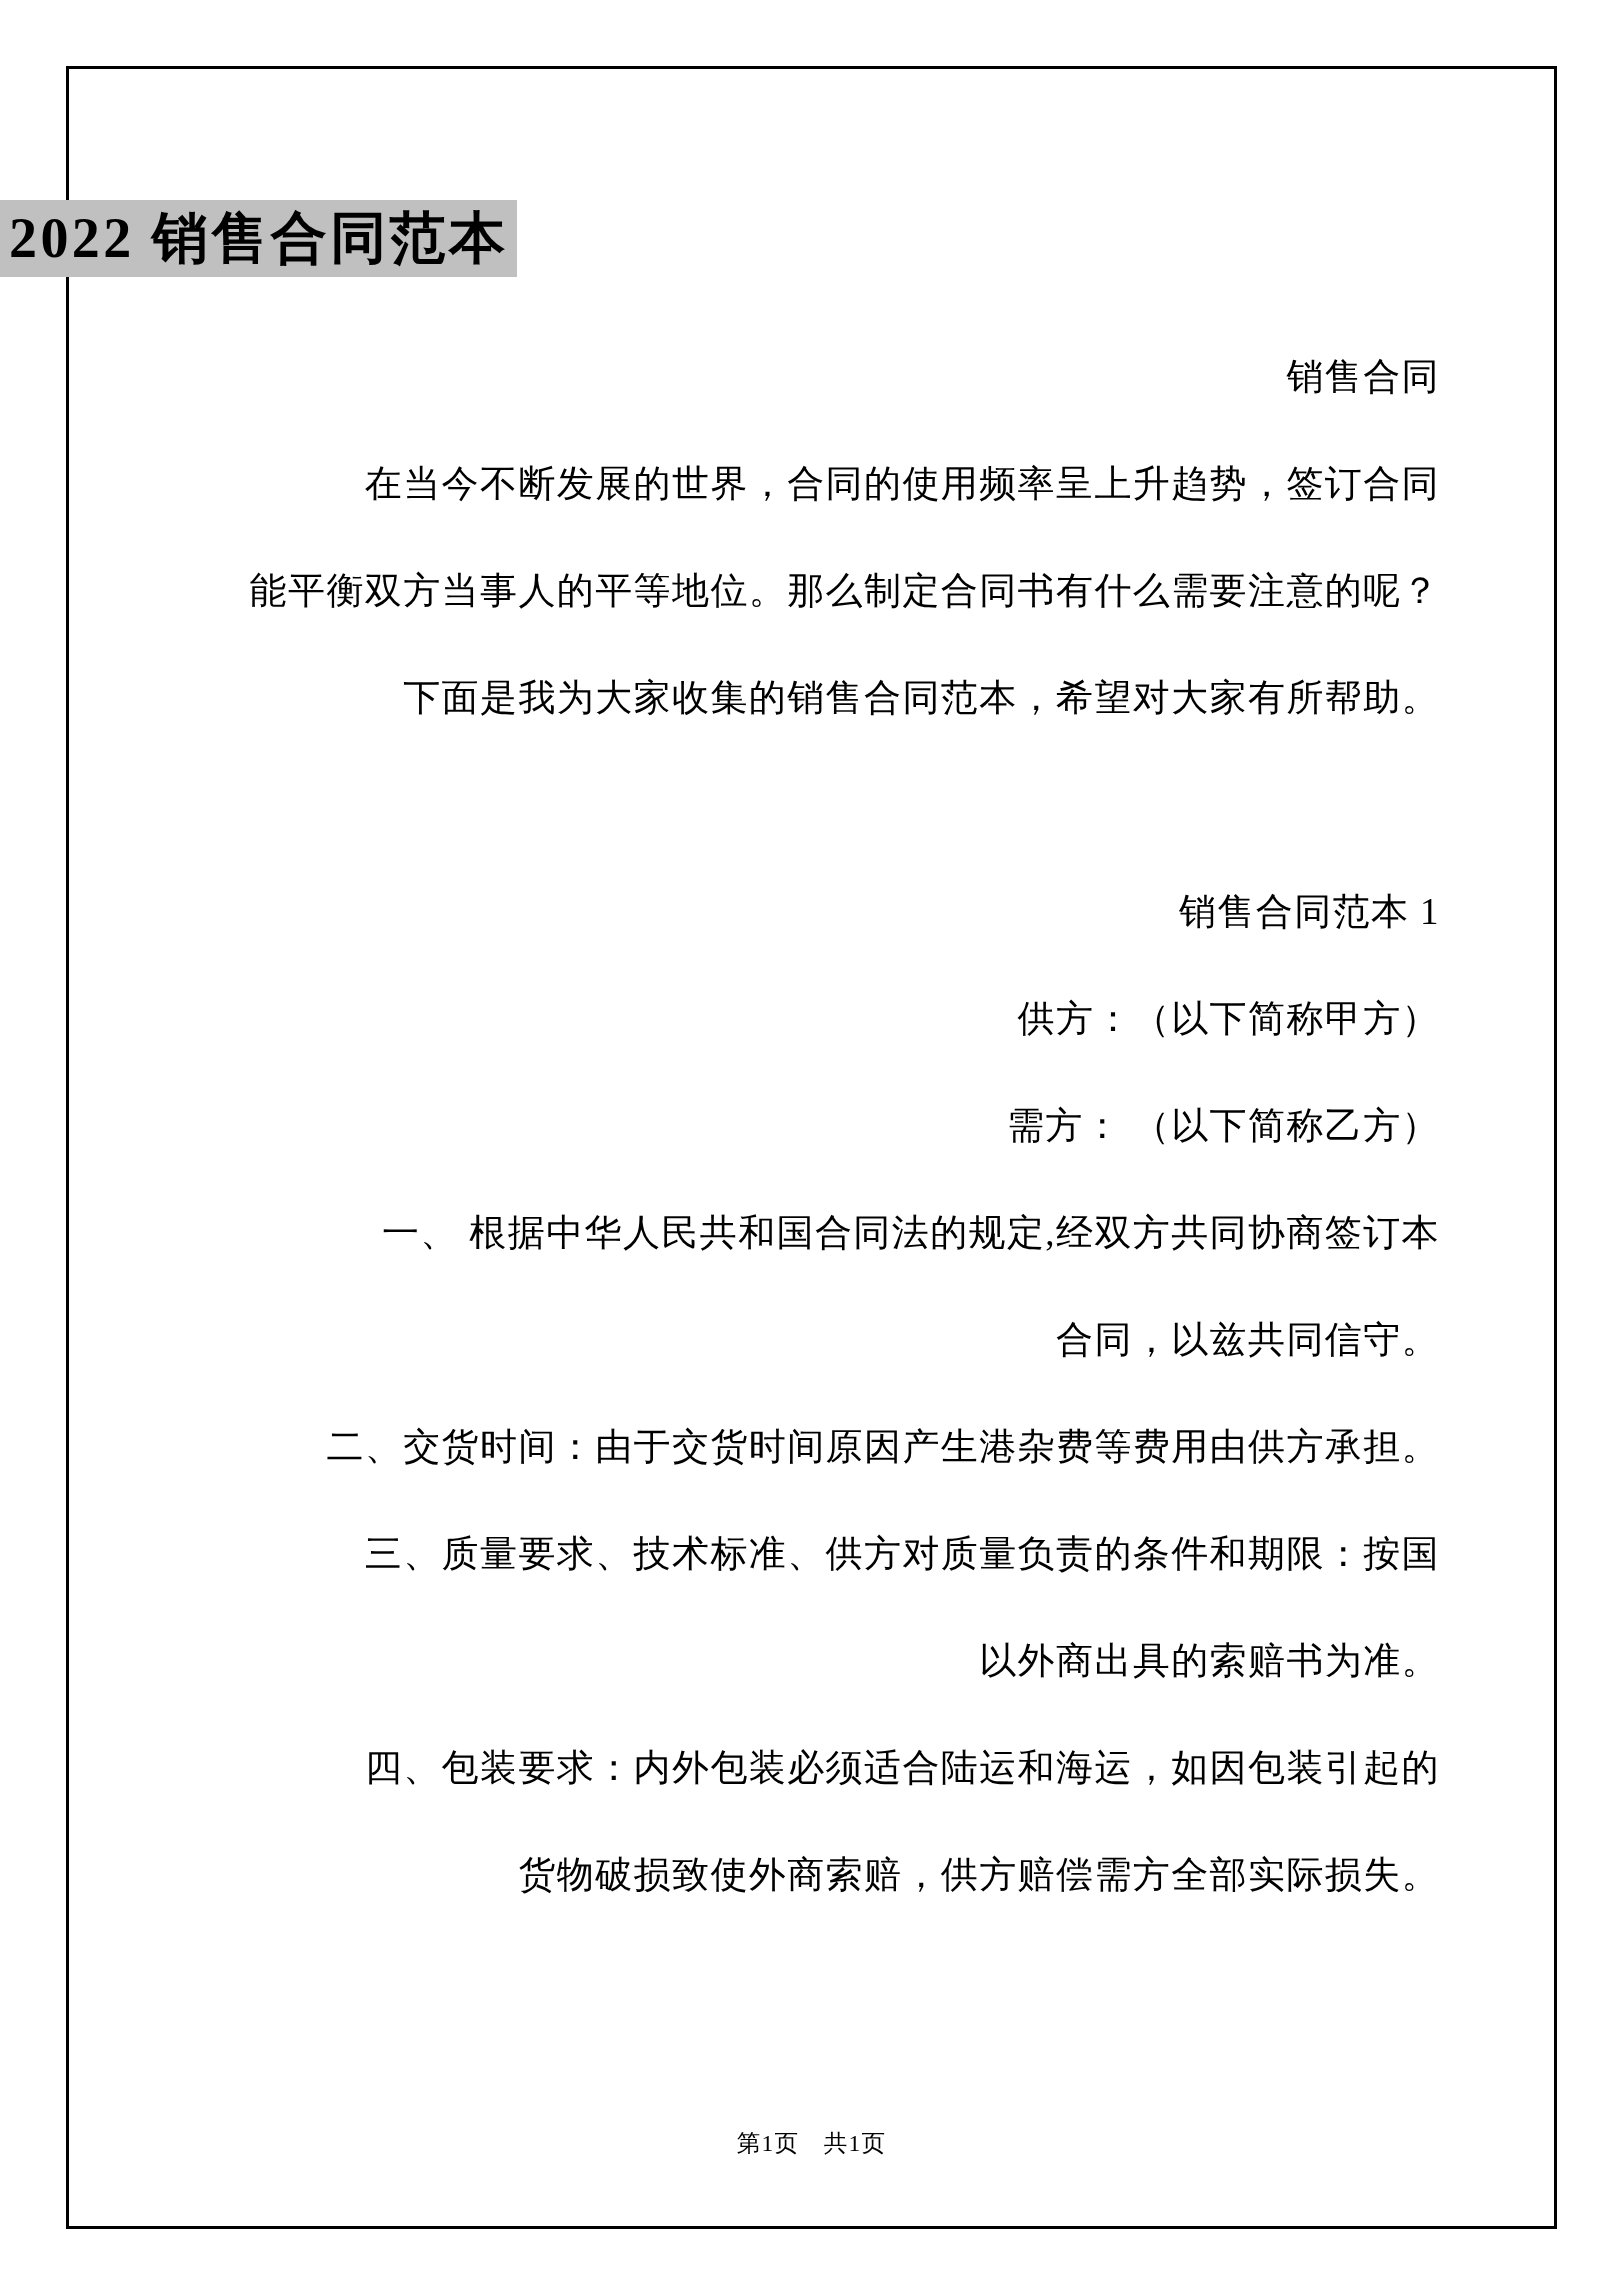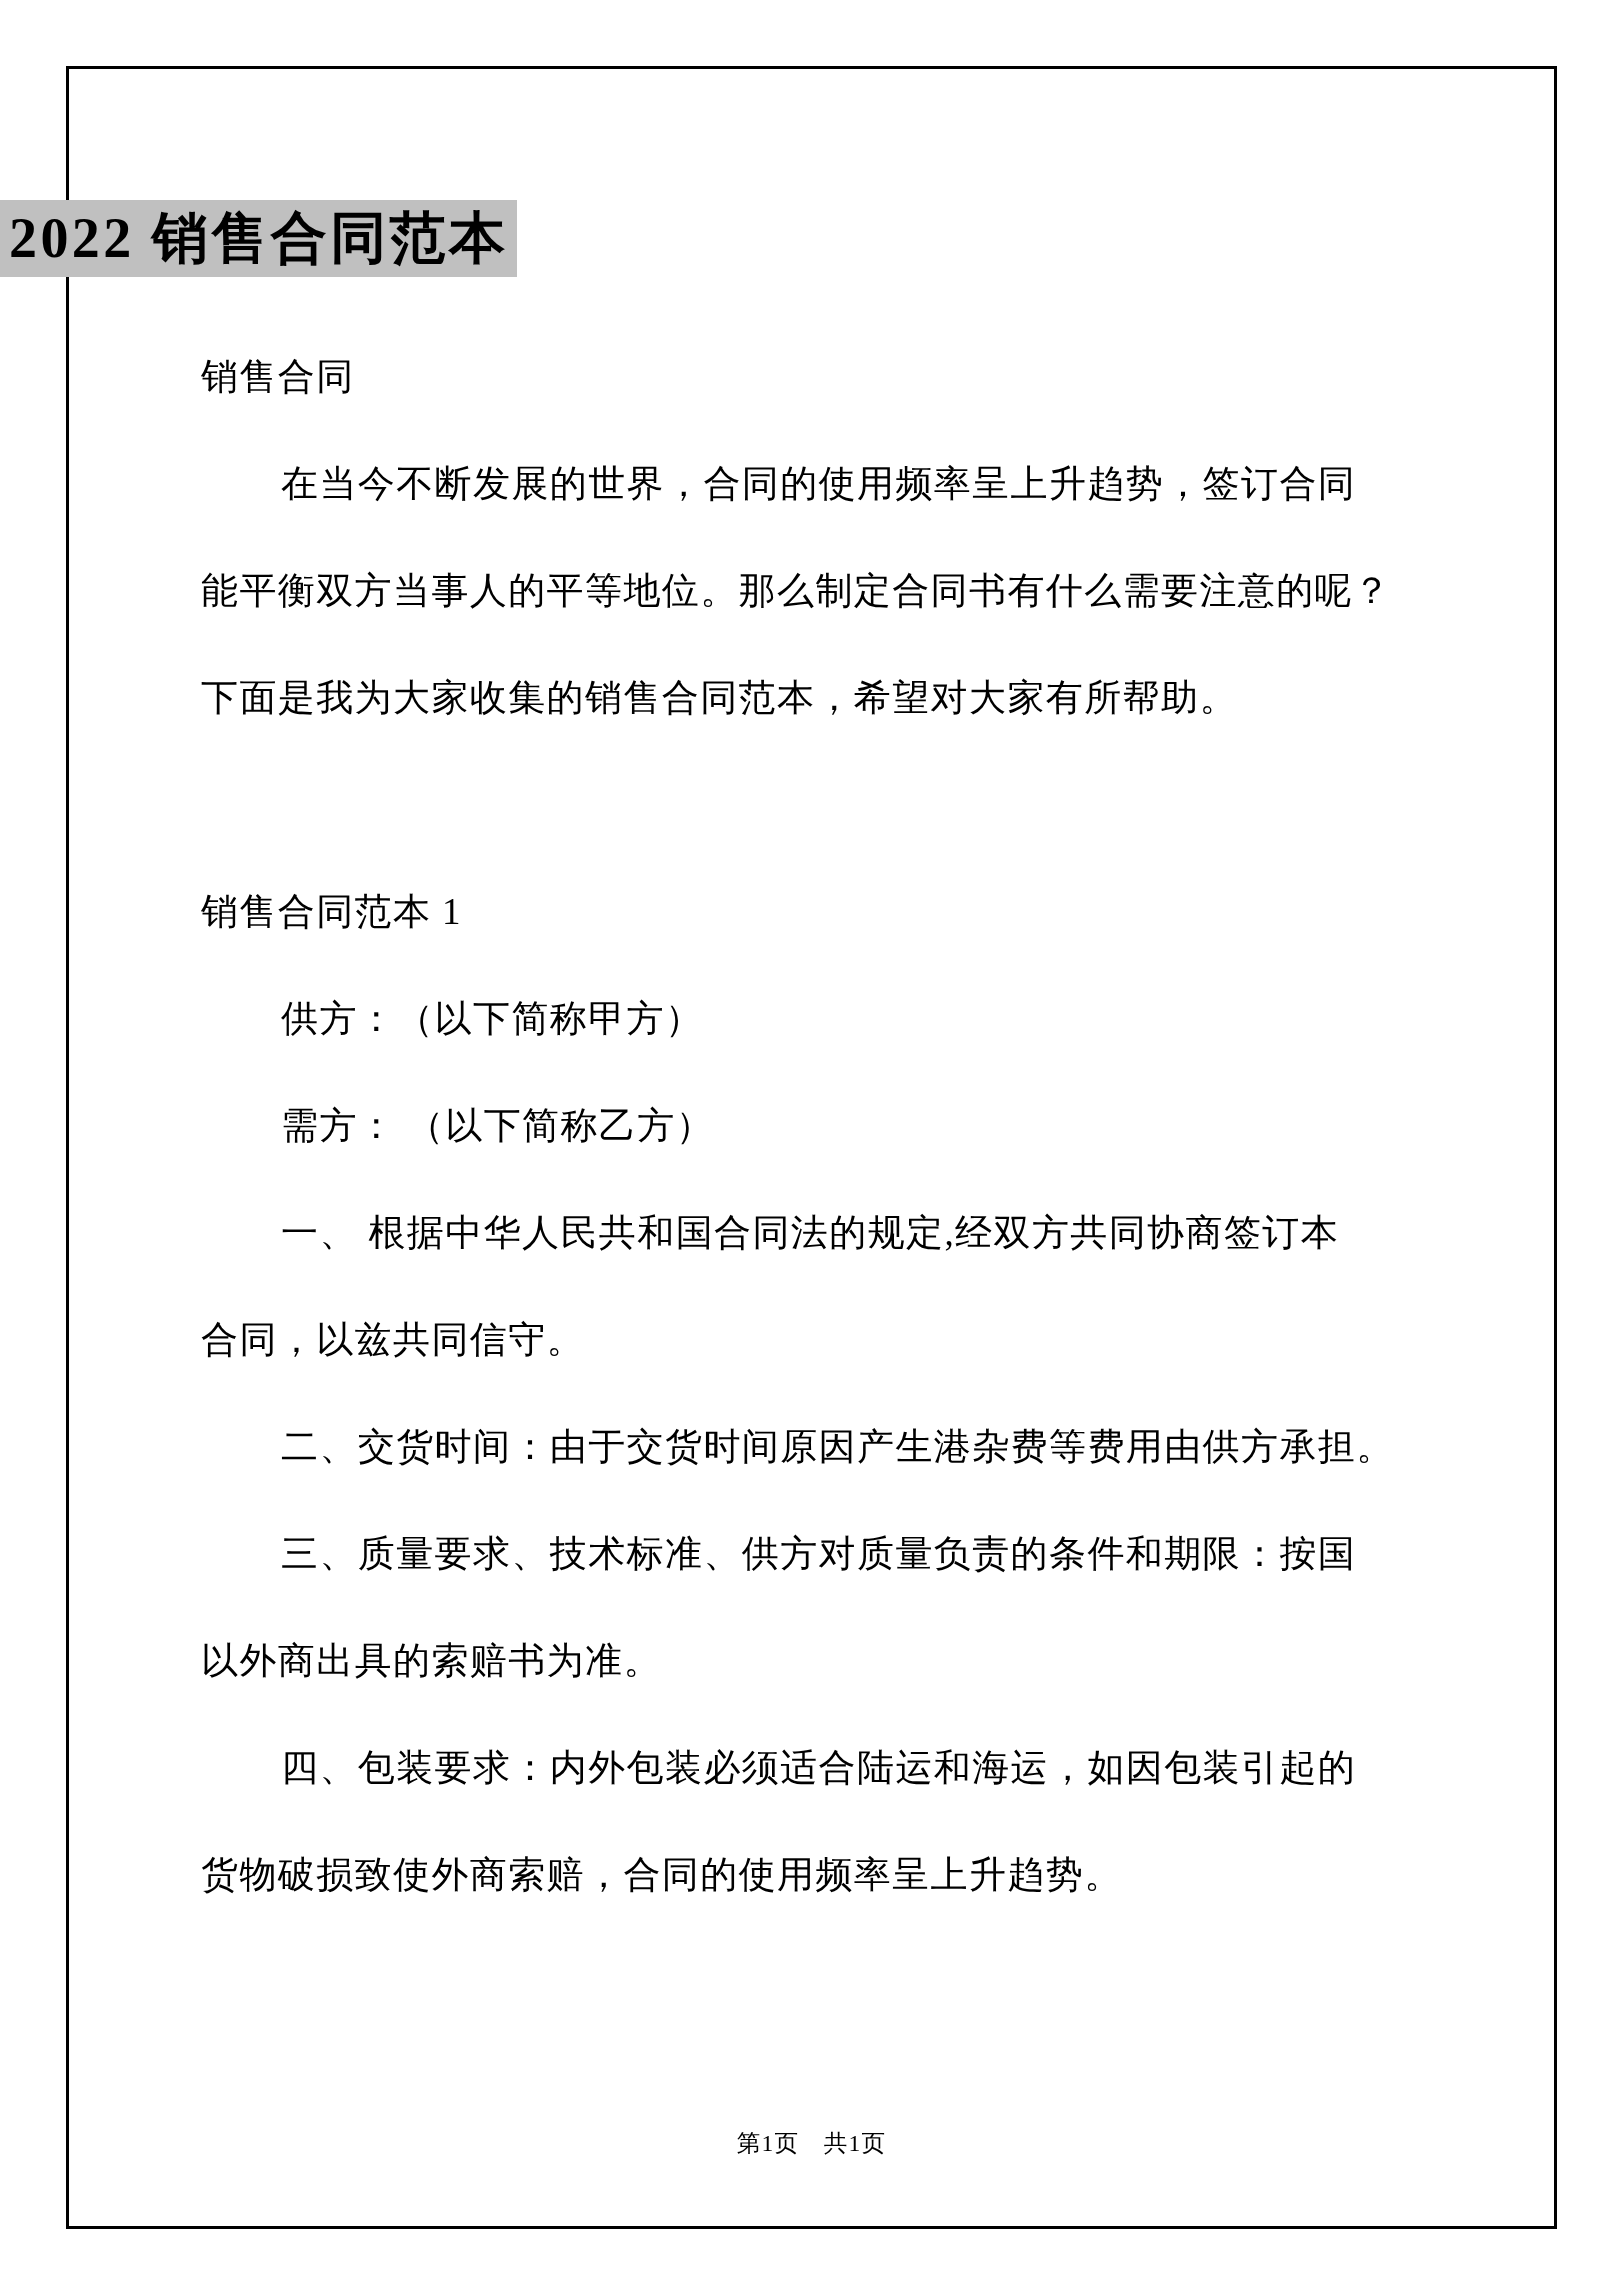--- a/index.html
+++ b/index.html
@@ -43,20 +43,21 @@
     position: absolute;
     left: 201px;
     top: 323px;
     width: 1239px;
     font-size: 37px;
     letter-spacing: 1.4px;
   }
   .paragraph {
     margin: 0;
     padding: 0;
+    text-align: right;
   }
   .line {
     height: 107px;
     line-height: 107px;
     white-space: nowrap;
   }
   .line.indent {
     padding-left: 80px;
   }
   .line.blank {
@@ -109,18 +110,18 @@
     </div>
     <div class="paragraph">
       <div class="line indent">二、交货时间：由于交货时间原因产生港杂费等费用由供方承担。</div>
     </div>
     <div class="paragraph">
       <div class="line indent">三、质量要求、技术标准、供方对质量负责的条件和期限：按国</div>
       <div class="line">以外商出具的索赔书为准。</div>
     </div>
     <div class="paragraph">
       <div class="line indent">四、包装要求：内外包装必须适合陆运和海运，如因包装引起的</div>
-      <div class="line">货物破损致使外商索赔，合同的使用频率呈上升趋势。</div>
+      <div class="line">货物破损致使外商索赔，供方赔偿需方全部实际损失。</div>
     </div>
   </div>
 
 <div class="page-footer">第1页　共1页</div>
 
 
 </body></html>

